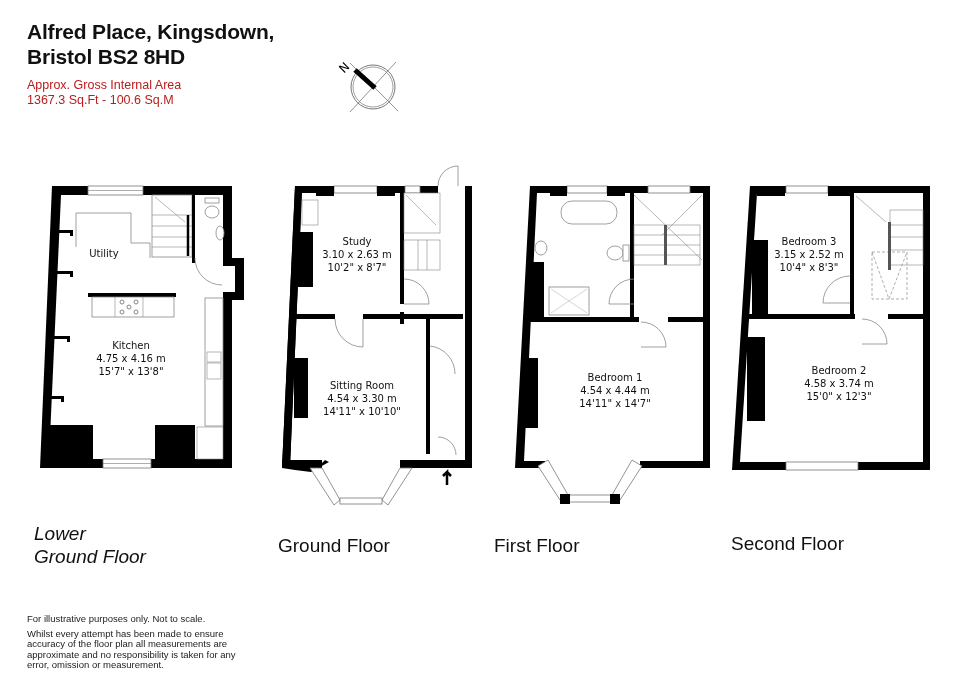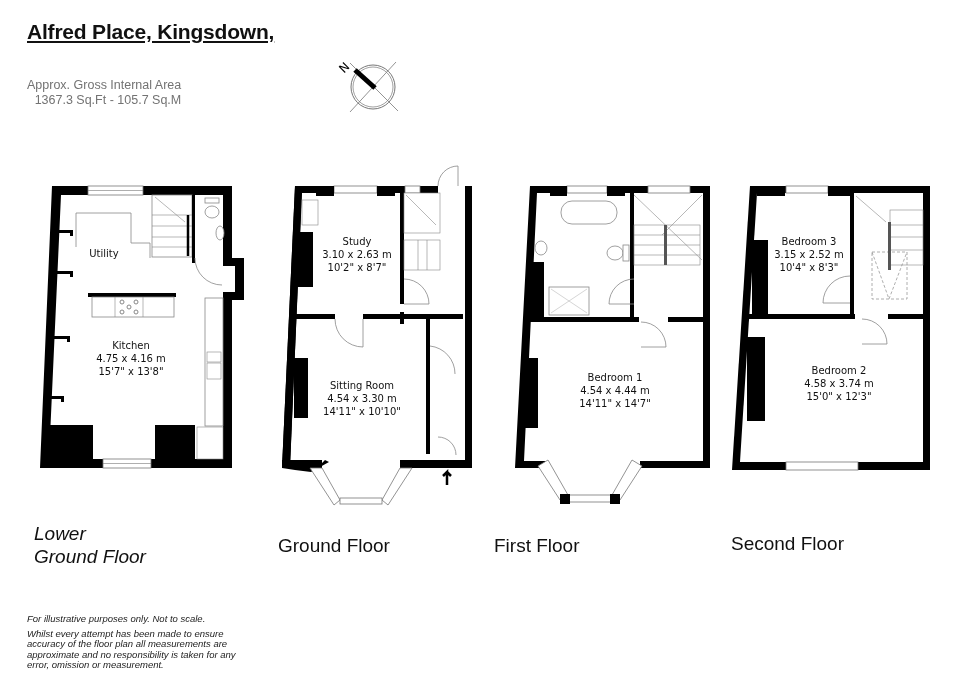--- a/index.html
+++ b/index.html
@@ -1,34 +1,35 @@
 <!DOCTYPE html>
 <html><head>
 <meta charset="utf-8">
 <style>
   html, body { margin: 0; padding: 0; background: #ffffff; }
   body { width: 980px; height: 693px; position: relative; overflow: hidden; font-family: "Liberation Sans", "DejaVu Sans", sans-serif; color: #111; }
   .abs { position: absolute; }
-  .title { left: 27px; top: 19px; font-size: 21px; font-weight: bold; line-height: 25px; letter-spacing: -0.2px; text-decoration: underline; }
-  .subtitle { left: 27px; top: 78px; font-size: 12.5px; line-height: 15px; color: #737373; text-align: right; }
+  .title { left: 27px; top: 19px; font-size: 21px; font-weight: bold; line-height: 25px; letter-spacing: -0.2px; }
+  .subtitle { left: 27px; top: 78px; font-size: 12.5px; line-height: 15px; color: #b91c1c; }
   .floor-label { font-size: 19px; color: #111; line-height: 23px; }
   .disclaimer { left: 27px; top: 614px; font-size: 9.5px; line-height: 10.5px; color: #222; width: 210px; }
-  .disclaimer p { margin: 0 0 4px 0; font-style: italic; }
+  .disclaimer p { margin: 0 0 4px 0; }
   svg.plan { position: absolute; left: 0; top: 0; }
   .room-text { font-family: "DejaVu Sans", sans-serif; font-size: 10px; fill: #111; text-anchor: middle; }
 </style>
 </head>
 <body>
 
 <div class="abs title">
   <div>Alfred Place, Kingsdown,</div>
+  <div>Bristol BS2 8HD</div>
 </div>
 <div class="abs subtitle">
   <div>Approx. Gross Internal Area</div>
-  <div>1367.3 Sq.Ft - 105.7 Sq.M</div>
+  <div>1367.3 Sq.Ft - 100.6 Sq.M</div>
 </div>
 
 <svg class="plan" width="980" height="693" viewBox="0 0 980 693">
 
   <g>
     <circle cx="373" cy="87" r="22" fill="none" stroke="#777" stroke-width="1"></circle>
     <circle cx="373" cy="87" r="20" fill="none" stroke="#777" stroke-width="0.7"></circle>
     <line x1="350" y1="63" x2="398" y2="111" stroke="#777" stroke-width="0.8"></line>
     <line x1="396" y1="62" x2="350" y2="112" stroke="#777" stroke-width="0.8"></line>
     <line x1="355" y1="70" x2="375" y2="88" stroke="#000" stroke-width="5"></line>

